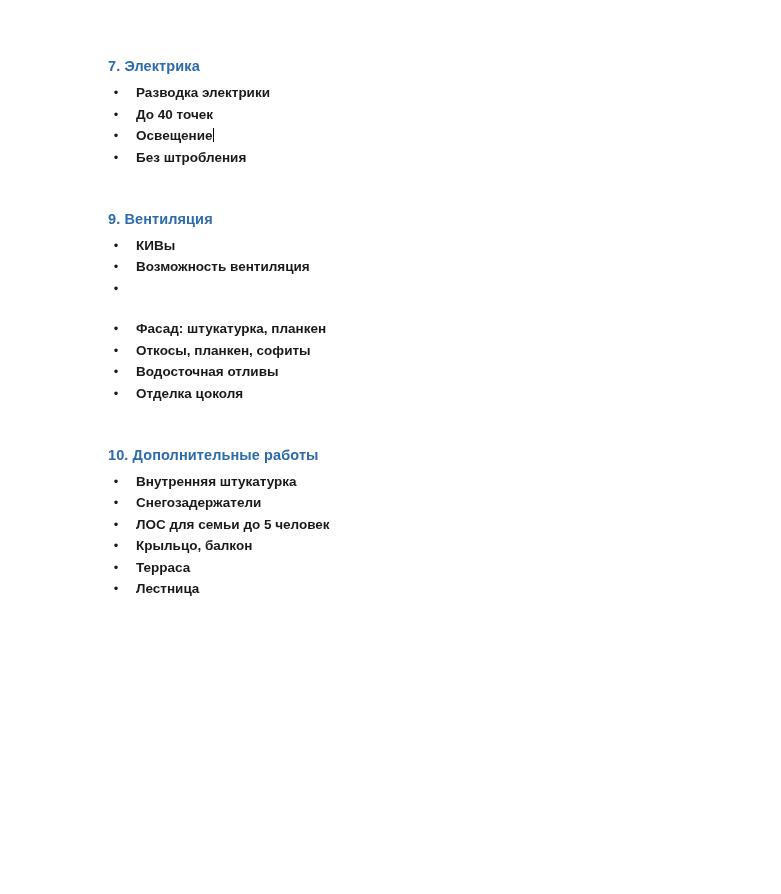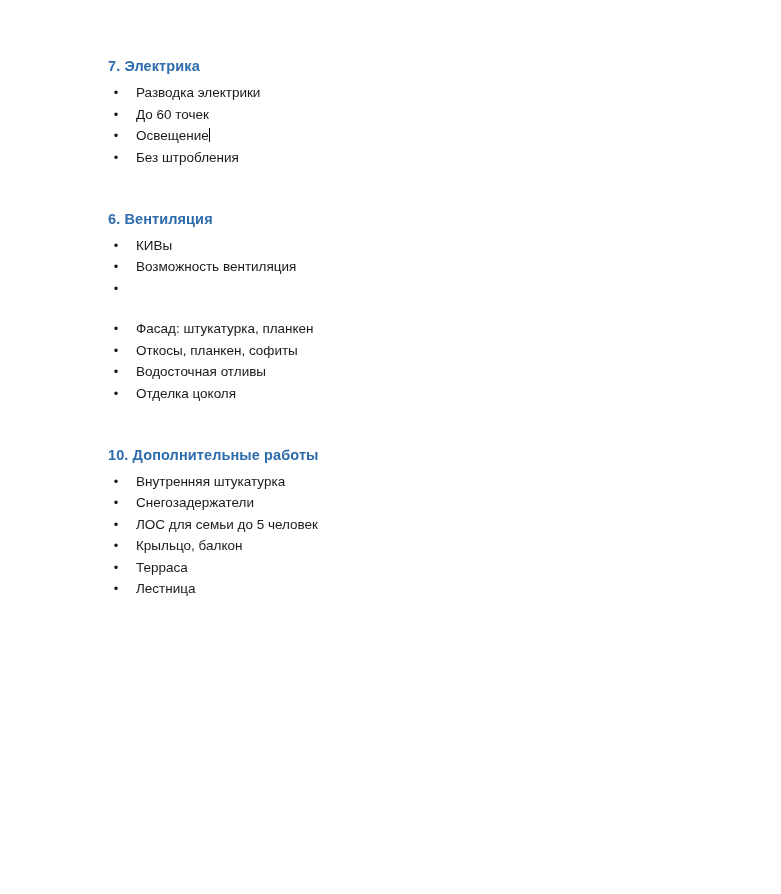--- a/index.html
+++ b/index.html
@@ -62,20 +62,21 @@
     left: 3px;
     top: 0;
     width: 10px;
     text-align: center;
     font-size: 13px;
     line-height: 21px;
     color: #1a1a1a;
   }
   .li-text {
     display: inline;
+    font-weight: bold;
   }
   .caret {
     display: inline-block;
     width: 1px;
     height: 14px;
     background: #000000;
     vertical-align: -2px;
     margin-left: 0px;
   }
   .spacer-sections {
@@ -90,37 +91,37 @@
 
     <div class="section">
       <h2 class="section-heading">7. Электрика</h2>
       <ul class="bullets">
         <li>
           <span class="bullet-dot">•</span>
           <span class="li-text">Разводка электрики</span>
         </li>
         <li>
           <span class="bullet-dot">•</span>
-          <span class="li-text">До 60 точек</span>
+          <span class="li-text">До 40 точек</span>
         </li>
         <li>
           <span class="bullet-dot">•</span>
           <span class="li-text">Освещение</span><span class="caret"></span>
         </li>
         <li>
           <span class="bullet-dot">•</span>
           <span class="li-text">Без штробления</span>
         </li>
       </ul>
     </div>
 
     <div class="spacer-sections"></div>
 
     <div class="section">
-      <h2 class="section-heading">6. Вентиляция</h2>
+      <h2 class="section-heading">9. Вентиляция</h2>
       <ul class="bullets">
         <li>
           <span class="bullet-dot">•</span>
           <span class="li-text">КИВы</span>
         </li>
         <li>
           <span class="bullet-dot">•</span>
           <span class="li-text">Возможность вентиляция</span>
         </li>
         <li>

